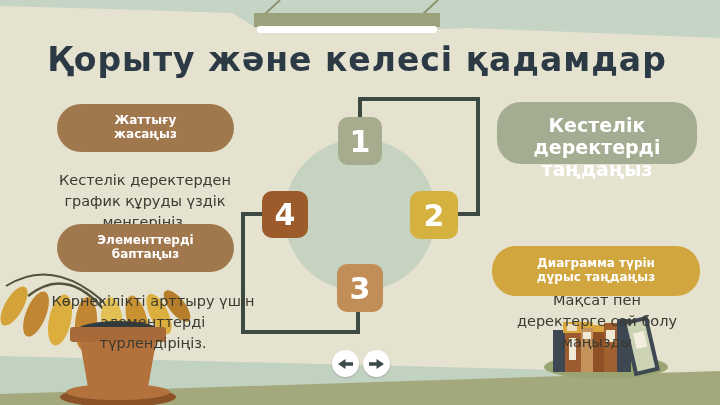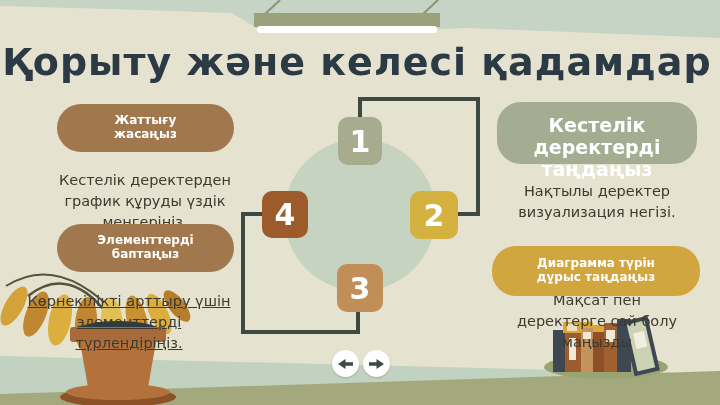--- a/index.html
+++ b/index.html
@@ -4,40 +4,40 @@
 <style>
   html,body{margin:0;padding:0;background:#888;}
   .slide{
     position:relative;width:720px;height:405px;overflow:hidden;
     background:#e5e2cf;
     font-family:"DejaVu Sans","Liberation Sans",sans-serif;
   }
   .bg-svg{position:absolute;left:0;top:0;z-index:0;}
   .title{
     position:absolute;top:42px;left:0;right:6px;z-index:2;
-    text-align:center;font-size:38px;font-weight:bold;line-height:1.1;
+    text-align:center;font-size:33px;font-weight:bold;line-height:1.1;
     letter-spacing:1px;color:#2c3a45;margin:0;
   }
   .pill{
     position:absolute;z-index:3;border-radius:24px;
     display:flex;align-items:center;justify-content:center;
     color:#fff;font-weight:bold;font-size:12px;line-height:1.15;
     text-align:center;white-space:pre-line;
   }
   .pill-l1{left:57px;top:104px;width:177px;height:48px;}
   .pill-l2{left:57px;top:224px;width:177px;height:48px;}
   .pill-r1{left:497px;top:102px;width:200px;height:50px;
     align-items:flex-start;padding-top:12px;font-size:19px;line-height:1.16;}
   .pill-r2{left:492px;top:222px;width:208px;height:50px;}
   .desc{
     position:absolute;z-index:2;text-align:center;white-space:pre-line;
     font-size:14.5px;line-height:1.45;color:#3b3a31;
   }
   .desc-l1{left:22px;top:155px;width:246px;}
-  .desc-l2{left:6px;top:276px;width:246px;text-decoration:underline;}
+  .desc-l2{left:30px;top:276px;width:246px;}
   .desc-r1{left:482px;top:166px;width:230px;}
   .desc-r2{left:482px;top:275px;width:230px;}
   .step{
     position:absolute;z-index:4;border-radius:10px;
     display:flex;align-items:center;justify-content:center;
     color:#fff;font-weight:bold;font-size:30px;
   }
   .step-1{left:338px;top:117px;width:44px;height:48px;}
   .step-2{left:410px;top:191px;width:48px;height:48px;}
   .step-3{left:337px;top:264px;width:46px;height:48px;}
@@ -125,22 +125,20 @@
 
   <div class="pill pill-l2" style="background: rgb(161, 119, 78);">Элементтерді
 баптаңыз</div>
   <p class="desc desc-l2">Көрнекілікті арттыру үшін
 элементтерді
 түрлендіріңіз.</p>
 
   <div class="pill pill-r1" style="background: rgb(164, 172, 146);">Кестелік
 деректерді
 таңдаңыз</div>
-  <p class="desc desc-r1">Нақтылы деректер
-визуализация негізі.</p>
 
   <div class="pill pill-r2" style="background: rgb(210, 166, 62); margin-top: 24px;">Диаграмма түрін
 дұрыс таңдаңыз</div>
   <p class="desc desc-r2">Мақсат пен
 деректерге сай болу
 маңызды</p>
 
   <div class="step step-1" style="background: rgb(168, 172, 142);">1</div>
   <div class="step step-2" style="background: rgb(213, 178, 63);">2</div>
   <div class="step step-3" style="background: rgb(193, 142, 88);">3</div>

